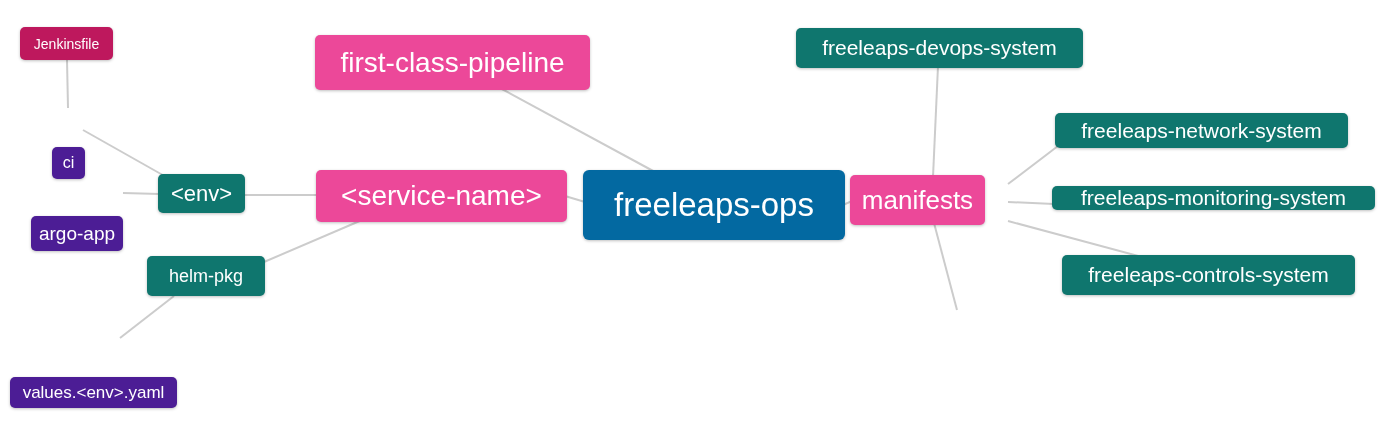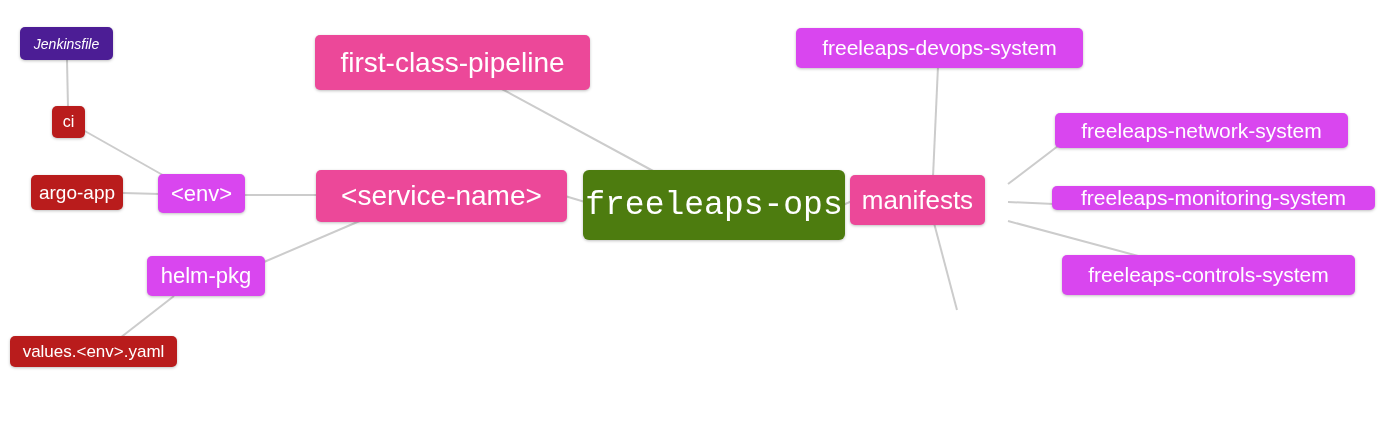--- a/index.html
+++ b/index.html
@@ -25,30 +25,30 @@
     justify-content: center;
     box-sizing: border-box;
     color: #ffffff;
     border-radius: 5px;
     box-shadow: 0 1px 3px rgba(0,0,0,0.25);
     white-space: nowrap;
     cursor: pointer;
     user-select: none;
   }
   .c-blue   { background: #ec4899; }
-  .c-green  { background: #d946ef; }
-  .c-orange { background: #4c1d95; font-style: italic; }
-  .c-red    { background: #b91c1c; }
-  .c-dark   { background: #4d7c0f; font-family: Liberation Mono, monospace; }
+  .c-green  { background: #0f766e; }
+  .c-orange { background: #be185d; }
+  .c-red    { background: #4c1d95; margin-top: 41px; }
+  .c-dark   { background: #0369a1; }
 
   .n-jenkinsfile   { left: 20px;   top: 27px;  width: 93px;  height: 33px; font-size: 14px; }
   .n-ci            { left: 52px;   top: 106px; width: 33px;  height: 32px; font-size: 16px; }
   .n-argo-app      { left: 31px;   top: 175px; width: 92px;  height: 35px; font-size: 19px; }
   .n-env           { left: 158px;  top: 174px; width: 87px;  height: 39px; font-size: 22px; }
-  .n-helm-pkg      { left: 147px;  top: 256px; width: 118px; height: 40px; font-size: 22px; }
+  .n-helm-pkg      { left: 147px;  top: 256px; width: 118px; height: 40px; font-size: 18px; }
   .n-values        { left: 10px;   top: 336px; width: 167px; height: 31px; font-size: 17px; }
   .n-fcp           { left: 315px;  top: 35px;  width: 275px; height: 55px; font-size: 28px; }
   .n-service       { left: 316px;  top: 170px; width: 251px; height: 52px; font-size: 28px; }
   .n-ops           { left: 583px;  top: 170px; width: 262px; height: 70px; font-size: 33px; border-radius: 6px; }
   .n-manifests     { left: 850px;  top: 175px; width: 135px; height: 50px; font-size: 26px; }
   .n-devops        { left: 796px;  top: 28px;  width: 287px; height: 40px; font-size: 21px; }
   .n-network       { left: 1055px; top: 113px; width: 293px; height: 35px; font-size: 21px; }
   .n-monitoring    { left: 1052px; top: 186px; width: 323px; height: 24px; font-size: 21px; }
   .n-controls      { left: 1062px; top: 255px; width: 293px; height: 40px; font-size: 21px; }
   .n-storage       { left: 815px;  top: 308px; width: 290px; height: 39px; font-size: 21px; }

